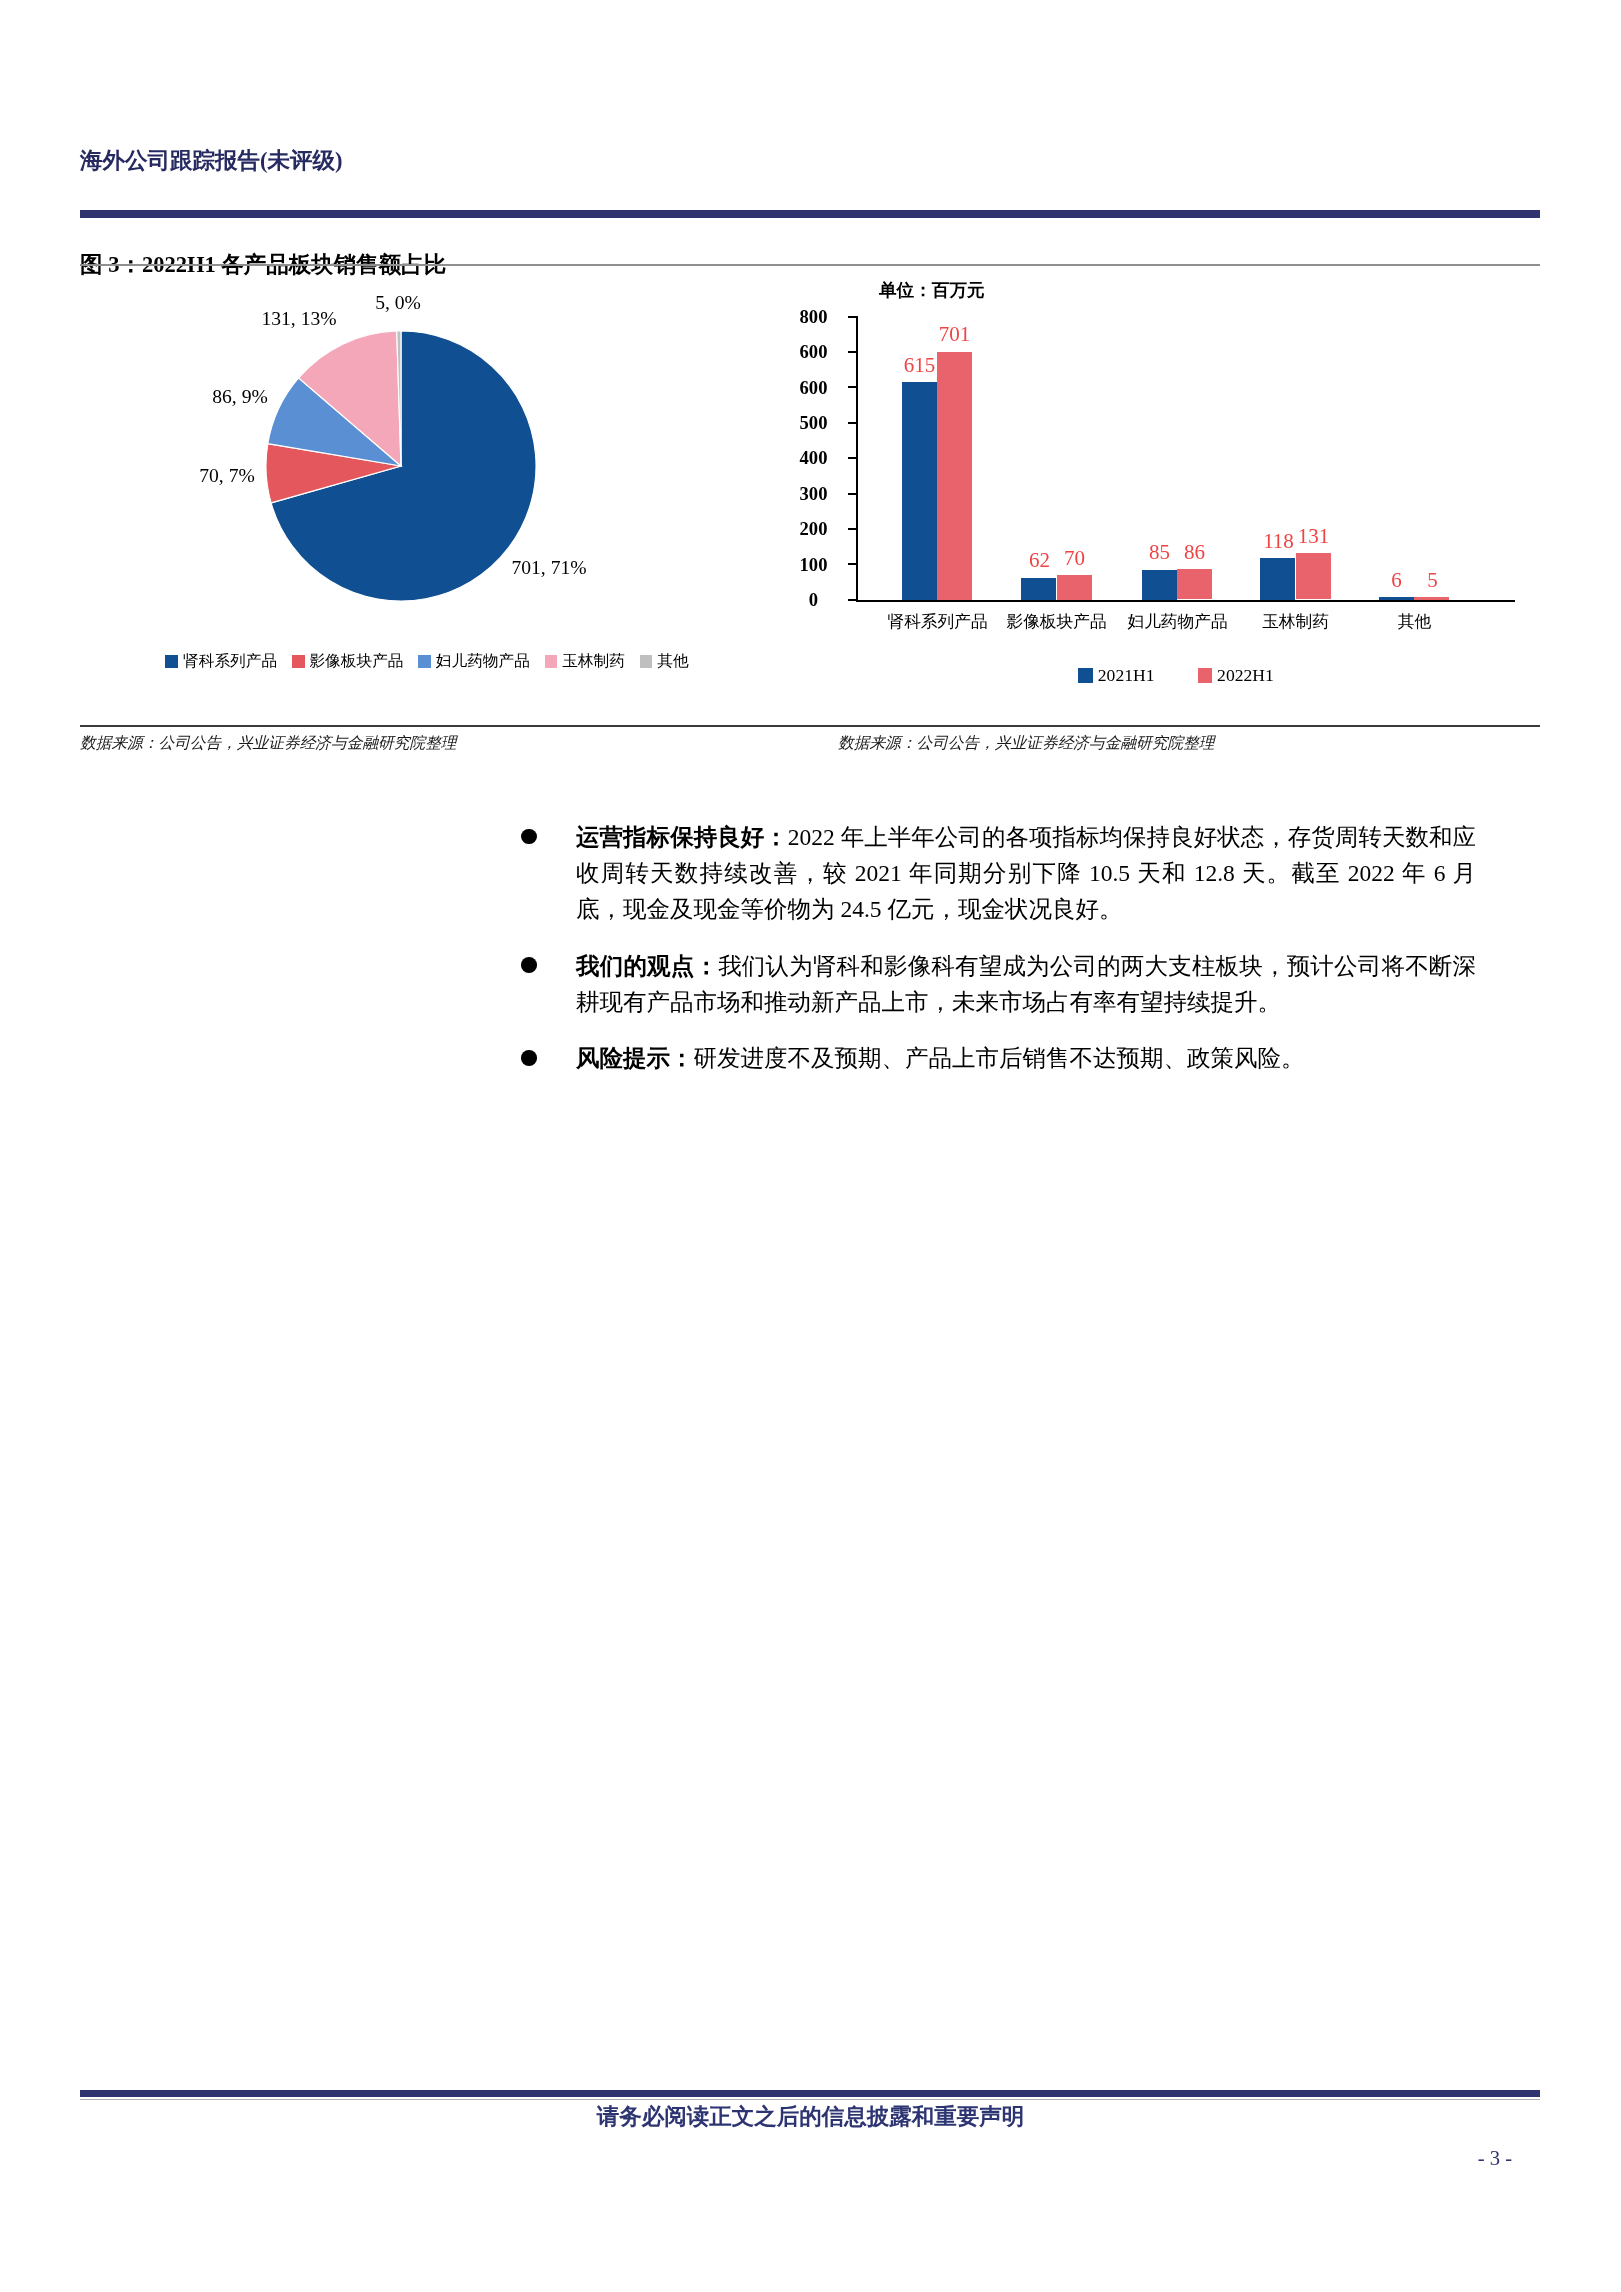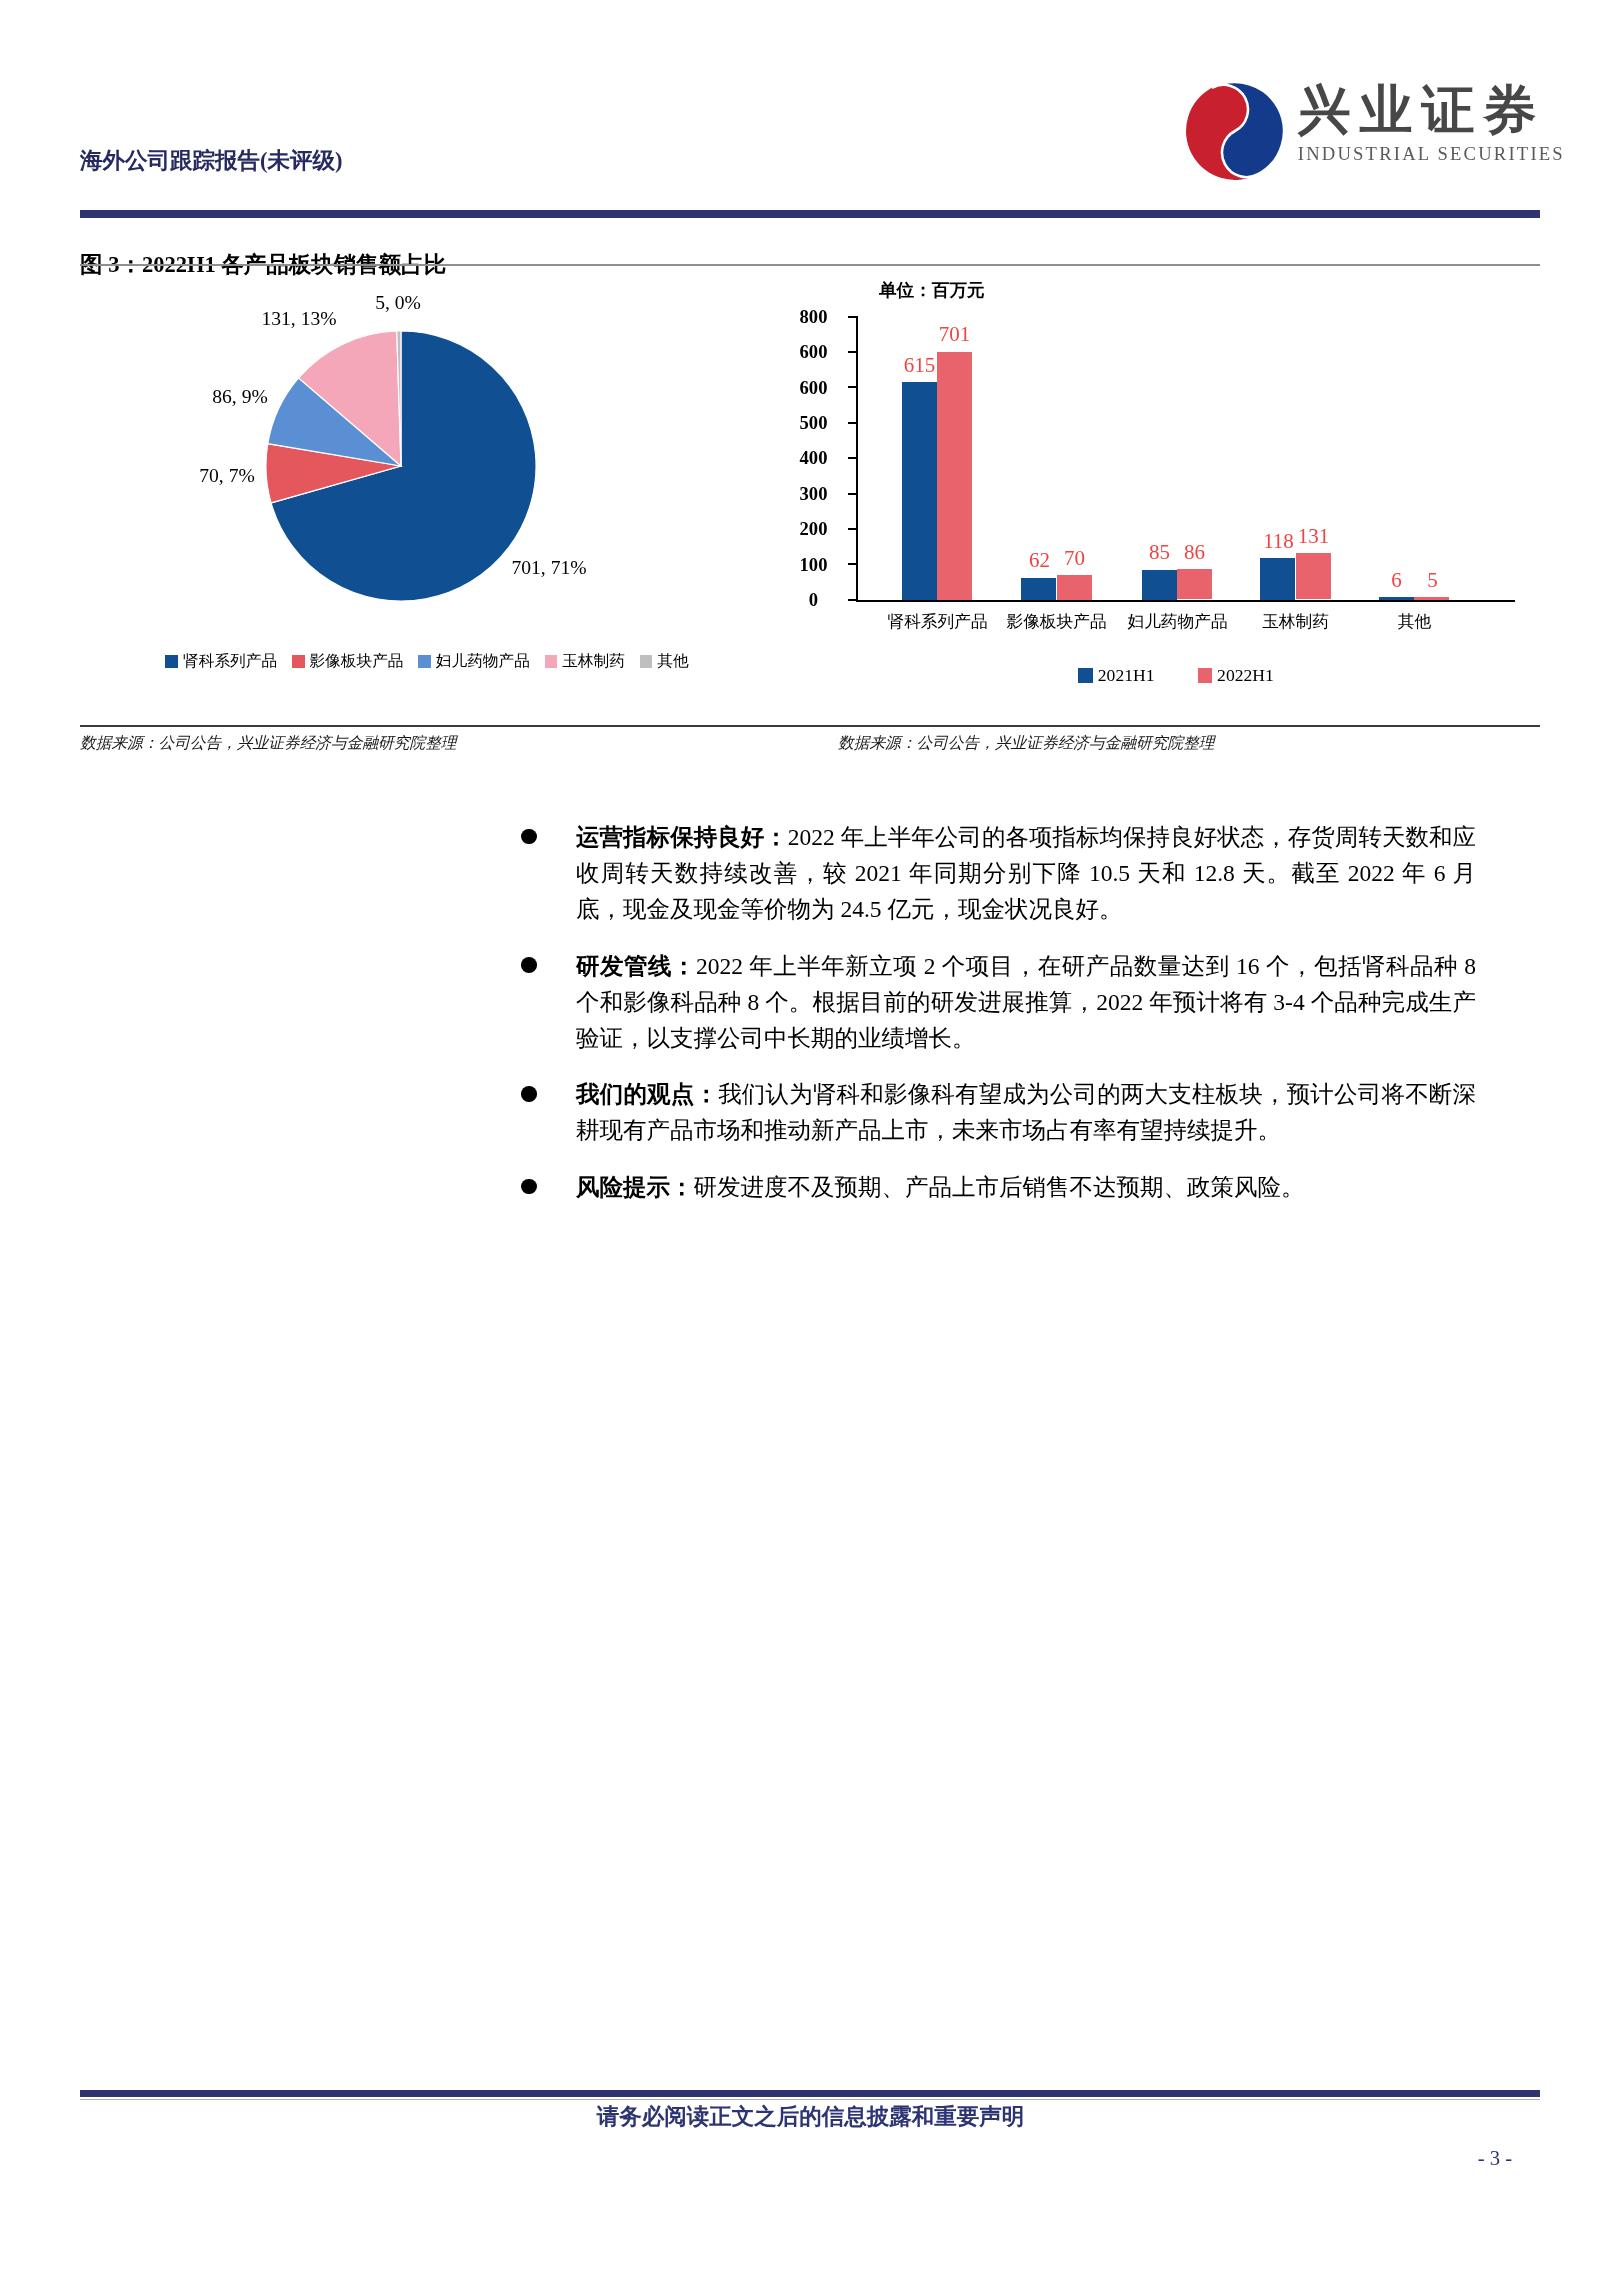--- a/index.html
+++ b/index.html
@@ -64,32 +64,20 @@
   .footer-thin{left:80px;top:2099px;width:1460px;height:1px;background:#b0b0b0;}
   .disclaimer{left:0;top:2101px;width:1621px;text-align:center;font-size:22.5px;font-weight:bold;color:#2d3472;}
   .page-num{left:1402px;top:2147px;width:110px;text-align:right;font-size:20.6px;color:#2d3472;}
 </style>
 </head>
 <body>
 
 <div class="page">
 
   <div class="abs report-type">海外公司跟踪报告(未评级)</div>
-  <div class="abs brand">
-    <svg width="102" height="102" viewBox="0 0 100 100">
-      <g transform="rotate(-28 50 50)">
-        <circle cx="50" cy="50" r="48" fill="#c8202f"></circle>
-        <path d="M50,2 a48,48 0 0 1 0,96 a24,24 0 0 1 0,-48 a24,24 0 0 0 0,-48 z" fill="#143a8c" stroke="#ffffff" stroke-width="2.5"></path>
-      </g>
-    </svg>
-    <div class="brand-text">
-      <div class="brand-cn">兴业证券</div>
-      <div class="brand-en">INDUSTRIAL SECURITIES</div>
-    </div>
-  </div>
 
   <div class="abs rule-navy"></div>
 
   <div class="abs fig-title t3">图 3：2022H1 各产品板块销售额占比</div>
   <div class="abs rule-thin"></div>
 
   <div class="abs" id="pie-chart">
     <svg id="pie-svg" width="274" height="274" viewBox="0 0 280 280" style="position:absolute;left:184px;top:55px;">
         <path d="M140,140 L140.00,2.00 A138,138 0 1 1 7.25,177.72 Z" fill="#0f4f92" stroke="#ffffff" stroke-width="1.2"></path>
         <path d="M140,140 L7.25,177.72 A138,138 0 0 1 3.90,117.18 Z" fill="#e4585d" stroke="#ffffff" stroke-width="1.2"></path>
@@ -184,21 +172,20 @@
         <span class="legend-label">2021H1</span>
       </span>
       <span class="legend-item">
         <span class="legend-swatch" style="background: rgb(232, 99, 108);"></span>
         <span class="legend-label">2022H1</span>
       </span>
     </div>
 
   <ul class="abs" id="bullets">
       <li><span class="bullet-marker"></span><span class="bullet-lead">运营指标保持良好：</span><span class="bullet-text">2022 年上半年公司的各项指标均保持良好状态，存货周转天数和应收周转天数持续改善，较 2021 年同期分别下降 10.5 天和 12.8 天。截至 2022 年 6 月底，现金及现金等价物为 24.5 亿元，现金状况良好。</span></li>
-      <li><span class="bullet-marker"></span><span class="bullet-lead">研发管线：</span><span class="bullet-text">2022 年上半年新立项 2 个项目，在研产品数量达到 16 个，包括肾科品种 8 个和影像科品种 8 个。根据目前的研发进展推算，2022 年预计将有 3-4 个品种完成生产验证，以支撑公司中长期的业绩增长。</span></li>
       <li><span class="bullet-marker"></span><span class="bullet-lead">我们的观点：</span><span class="bullet-text">我们认为肾科和影像科有望成为公司的两大支柱板块，预计公司将不断深耕现有产品市场和推动新产品上市，未来市场占有率有望持续提升。</span></li>
       <li><span class="bullet-marker"></span><span class="bullet-lead">风险提示：</span><span class="bullet-text">研发进度不及预期、产品上市后销售不达预期、政策风险。</span></li>
     </ul>
 
   <div class="abs footer-bar"></div>
   <div class="abs footer-thin"></div>
   <div class="abs disclaimer">请务必阅读正文之后的信息披露和重要声明</div>
   <div class="abs page-num">- 3 -</div>
 </div>
 

